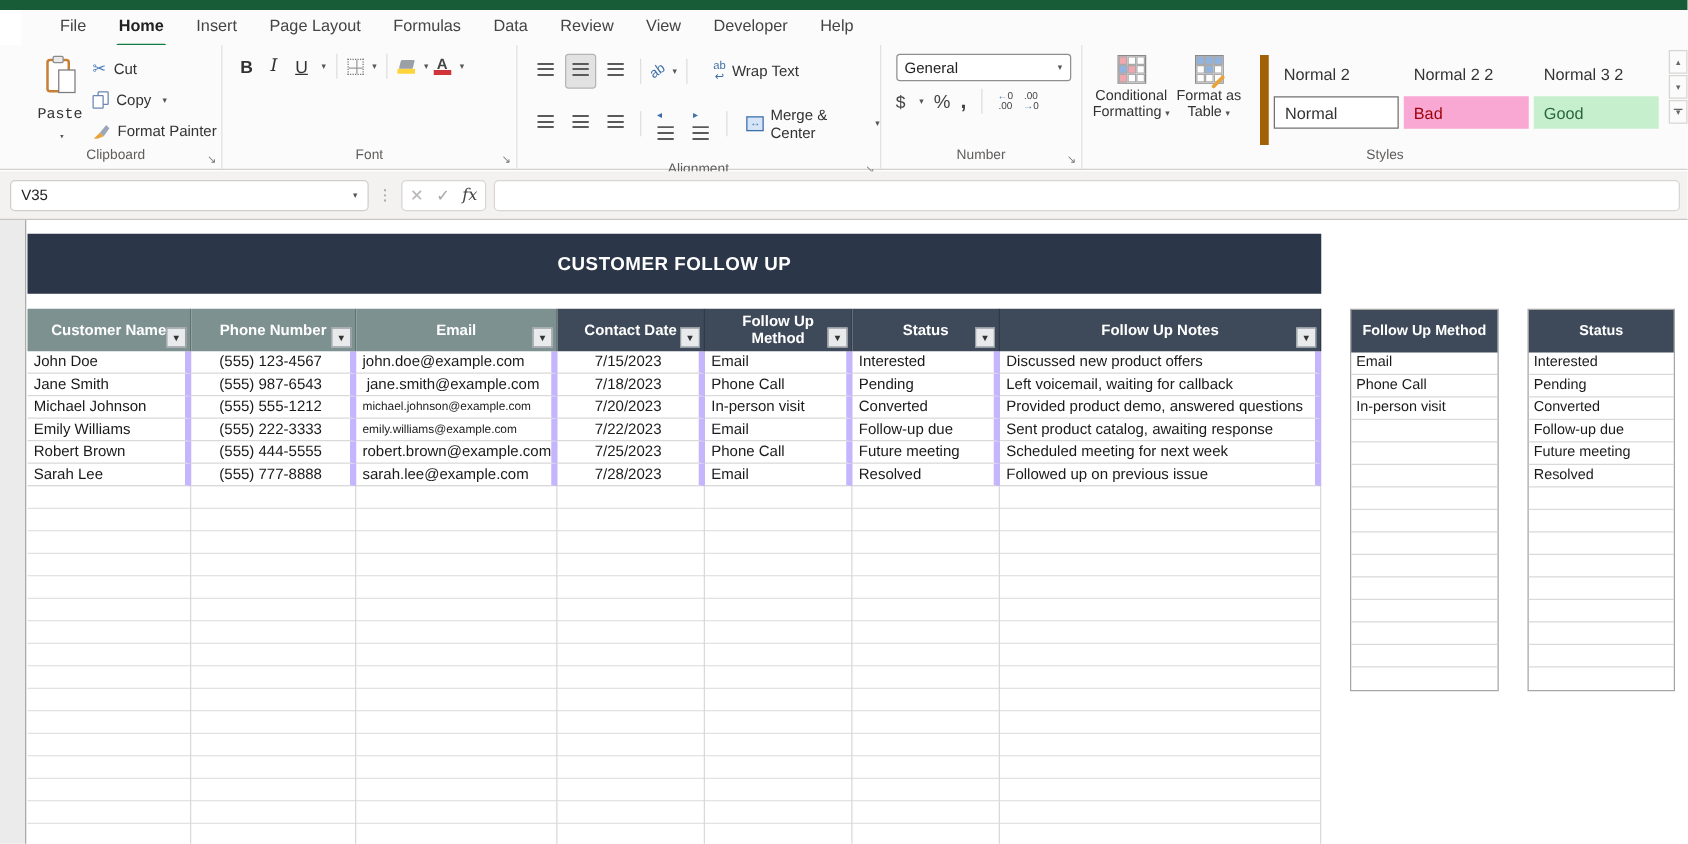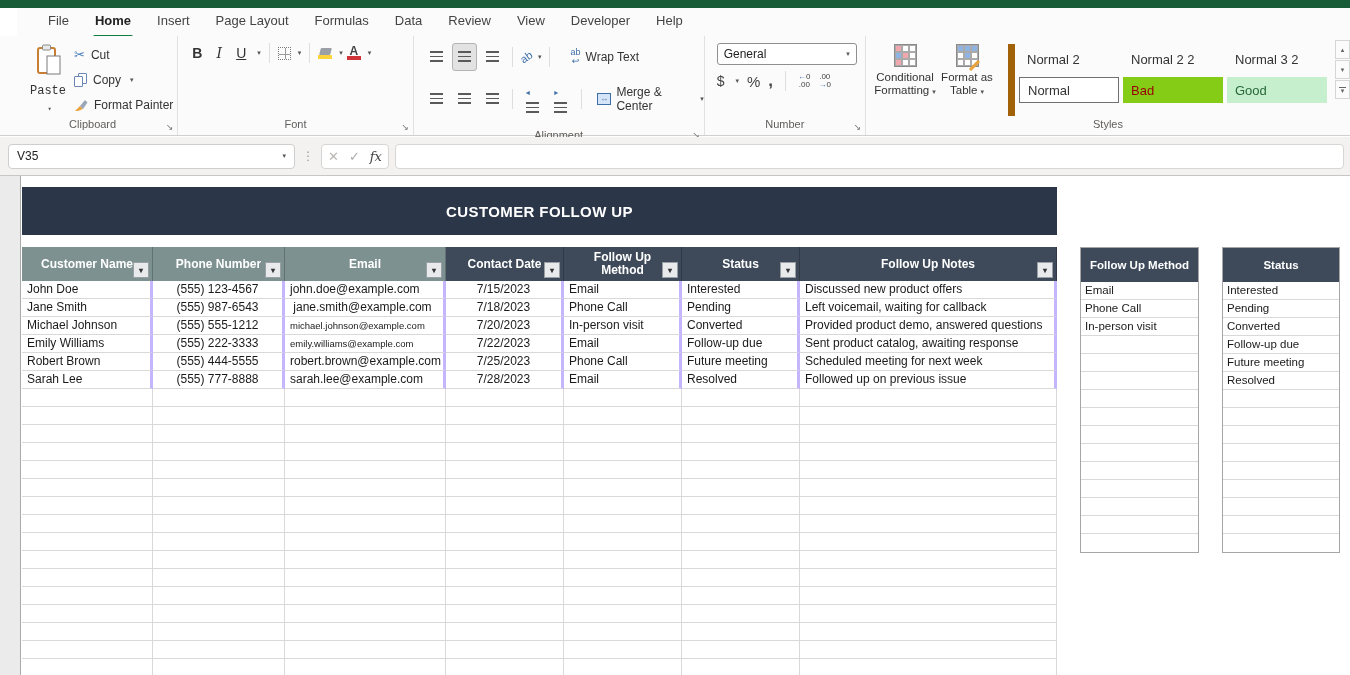--- a/index.html
+++ b/index.html
@@ -86,21 +86,21 @@
   .ic-fat { position:relative; display:grid; grid-template-columns:repeat(3,7px); grid-auto-rows:7px;
     border:1px solid #8a8a8a; width:23px; margin:0 auto 4px auto; }
   .ic-fat i { border:0.5px solid #aaa; }
   .ic-fat .b { background:#8FB4E3; } .ic-fat .w { background:#fff; }
   .ic-fat::after { content:""; position:absolute; right:-3px; bottom:-1px; width:13px; height:3px;
     background:#E8A33D; transform:rotate(-45deg); border-radius:1px; }
   .gallery { display:grid; grid-template-columns:repeat(3,100px); grid-auto-rows:26px; gap:5px 4px;
     margin:4px 0 0 10px; padding:2px 4px; border-left:7px solid #a16207; }
   .gcell { font-size:13px; color:#333; display:flex; align-items:center; padding-left:8px; }
   .gcell.normal { background:#fff; border:1px solid #707070; }
-  .gcell.bad { background:#84cc16; color:#9C0006; }
+  .gcell.bad { background:#f9a8d4; color:#9C0006; }
   .gcell.good { background:#C6EFCE; color:#276738; }
   .gscroll { display:flex; flex-direction:column; gap:1px; margin-left:4px; }
   .gs-btn { width:15px; height:19px; border:1px solid #D8D6D4; background:#FBFBFB; font-size:7px;
     color:#666; display:flex; align-items:center; justify-content:center; }
   .gs-btn.more { flex-direction:column; line-height:4px; }
   .gs-bar { width:7px; height:1px; background:#666; margin-bottom:1px; }
 
   
   #formulabar { position:absolute; top:137px; left:0; width:1350px; height:39px; background:#F3F2F1;
     border-bottom:1px solid #C8C6C4; display:flex; align-items:center; }
@@ -127,21 +127,21 @@
   .mhead, .mrow { display:grid; grid-template-columns:131px 132px 161px 118px 118px 118px 257px; }
   .hcell { height:34px; position:relative; color:#fff; font-weight:bold; font-size:12px;
     display:flex; align-items:center; justify-content:center; text-align:center; line-height:13px;
     border-right:1px solid rgba(0,0,0,0.22); }
   .hcell.sage { background:#7E9191; }
   .hcell.dark { background:#3E4A5A; }
   .fbtn { position:absolute; right:3px; bottom:3px; width:16px; height:16px; background:#E9EAEB;
     border:1px solid #98A0A6; color:#333; font-size:8px; display:flex; align-items:center;
     justify-content:center; }
   .mrow { height:18px; }
-  .mcell { border-right:3px solid #c4b5fd; border-bottom:1px solid #D9D9D9; font-size:12px;
+  .mcell { border-right:5px solid #c4b5fd; border-bottom:1px solid #D9D9D9; font-size:12px;
     color:#1a1a1a; line-height:17px; padding:0 5px; white-space:pre; overflow:hidden; }
   .mrow .mcell:nth-child(2), .mrow .mcell:nth-child(4) { text-align:center; }
   #mbody .mrow:nth-child(3) .mcell:nth-child(3),
   #mbody .mrow:nth-child(4) .mcell:nth-child(3) { font-size:9.5px; }
   #empty-grid { position:absolute; left:22px; top:213px; width:1035px; height:286px;
     border-right:1px solid #D9D9D9;
     background-image:
       linear-gradient(#D9D9D9,#D9D9D9), linear-gradient(#D9D9D9,#D9D9D9),
       linear-gradient(#D9D9D9,#D9D9D9), linear-gradient(#D9D9D9,#D9D9D9),
       linear-gradient(#D9D9D9,#D9D9D9), linear-gradient(#D9D9D9,#D9D9D9),

